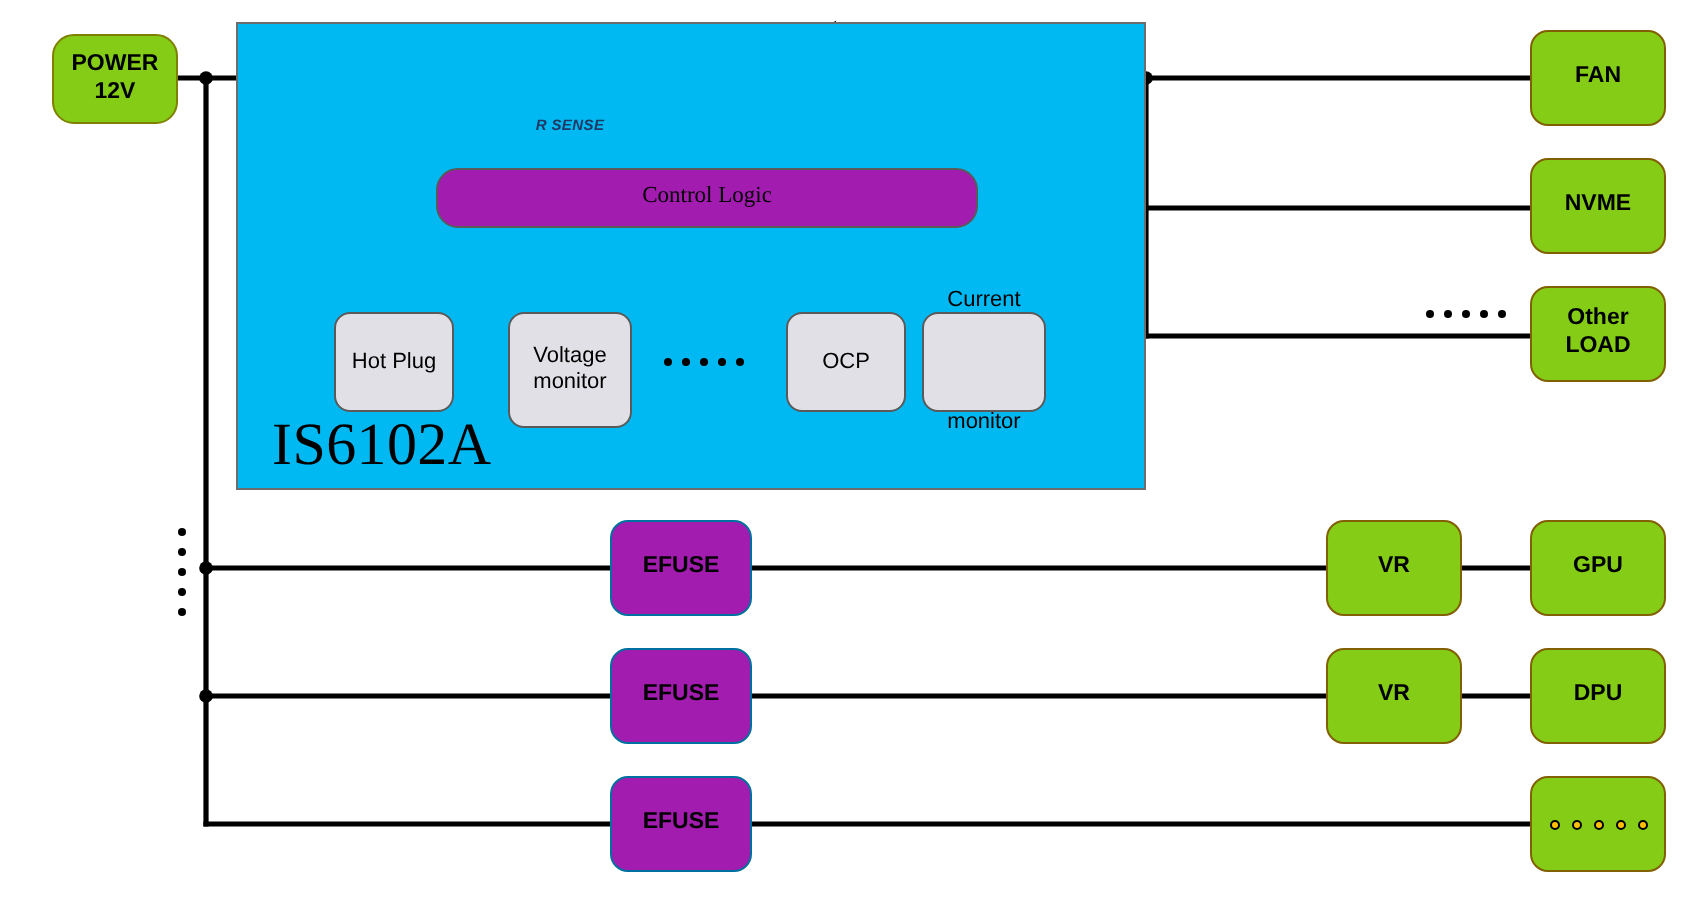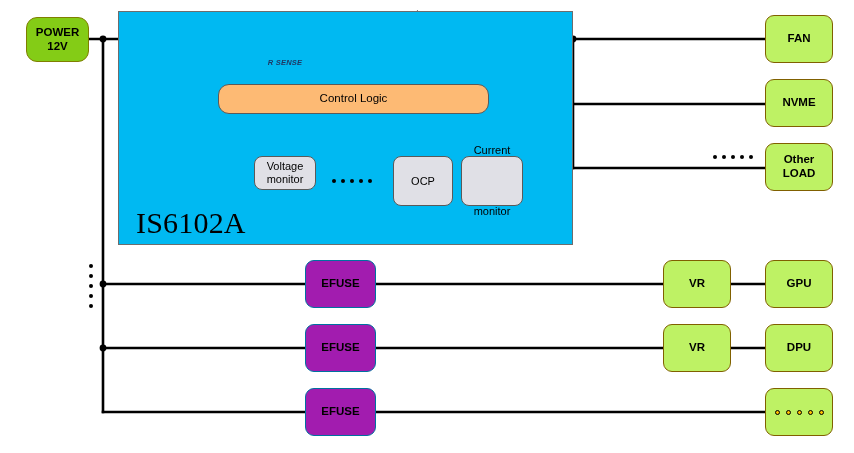--- a/index.html
+++ b/index.html
@@ -27,42 +27,43 @@
     z-index:3;
   }
   .box.power{
     background:#84cc16;
     border-color:#7f7f00;
     border-radius:11px;
     font-size:11.5px;
     font-weight:600;
   }
   .box.load{
-    background:#bef264;
+    background:#84cc16;
     border-color:#806000;
     font-weight:600;
     font-size:11.5px;
   }
   .box.efuse{
     background:#a21caf;
     border-color:#0070a0;
     font-weight:600;
     font-size:11.5px;
   }
   .box.subblock{
     background:#e0e0e6;
     border-color:#5a5a5a;
     border-radius:8px;
     font-size:11px;
   }
   .box.ctrl{
-    background:#fdba74;
+    background:#a21caf;
     border-color:#5a5a5a;
     border-radius:11px;
     font-size:11.5px;
+    font-family:Liberation Serif, serif;
   }
 
   #chip{
     position:absolute;
     left:118px;top:11px;
     width:455px;height:234px;
     background:#00b9f2;
     border:1.6px solid #6d6d6d;
     box-sizing:border-box;
     z-index:1;
@@ -220,21 +221,24 @@
     <span>POWER</span>
     <span>12V</span>
   </div>
 
   <div class="rsense-label">R SENSE</div>
 
   <div class="box ctrl" style="left:218px;top:84px;width:271px;height:30px;">
     <span>Control Logic</span>
   </div>
 
-  <div class="box subblock" style="left:254px;top:156px;width:62px;height:34px;flex-direction:column;">
+  <div class="box subblock" style="left:167px;top:156px;width:60px;height:50px;flex-direction:column;">
+    <span>Hot Plug</span>
+  </div>
+  <div class="box subblock" style="left:254px;top:156px;width:62px;height:58px;flex-direction:column;">
     <span>Voltage</span>
     <span>monitor</span>
   </div>
   <div class="box subblock" style="left:393px;top:156px;width:60px;height:50px;flex-direction:column;">
     <span>OCP</span>
   </div>
   <div class="box subblock" style="left:461px;top:156px;width:62px;height:50px;flex-direction:column;gap:48px;">
     <span>Current</span>
     <span>monitor</span>
   </div>

